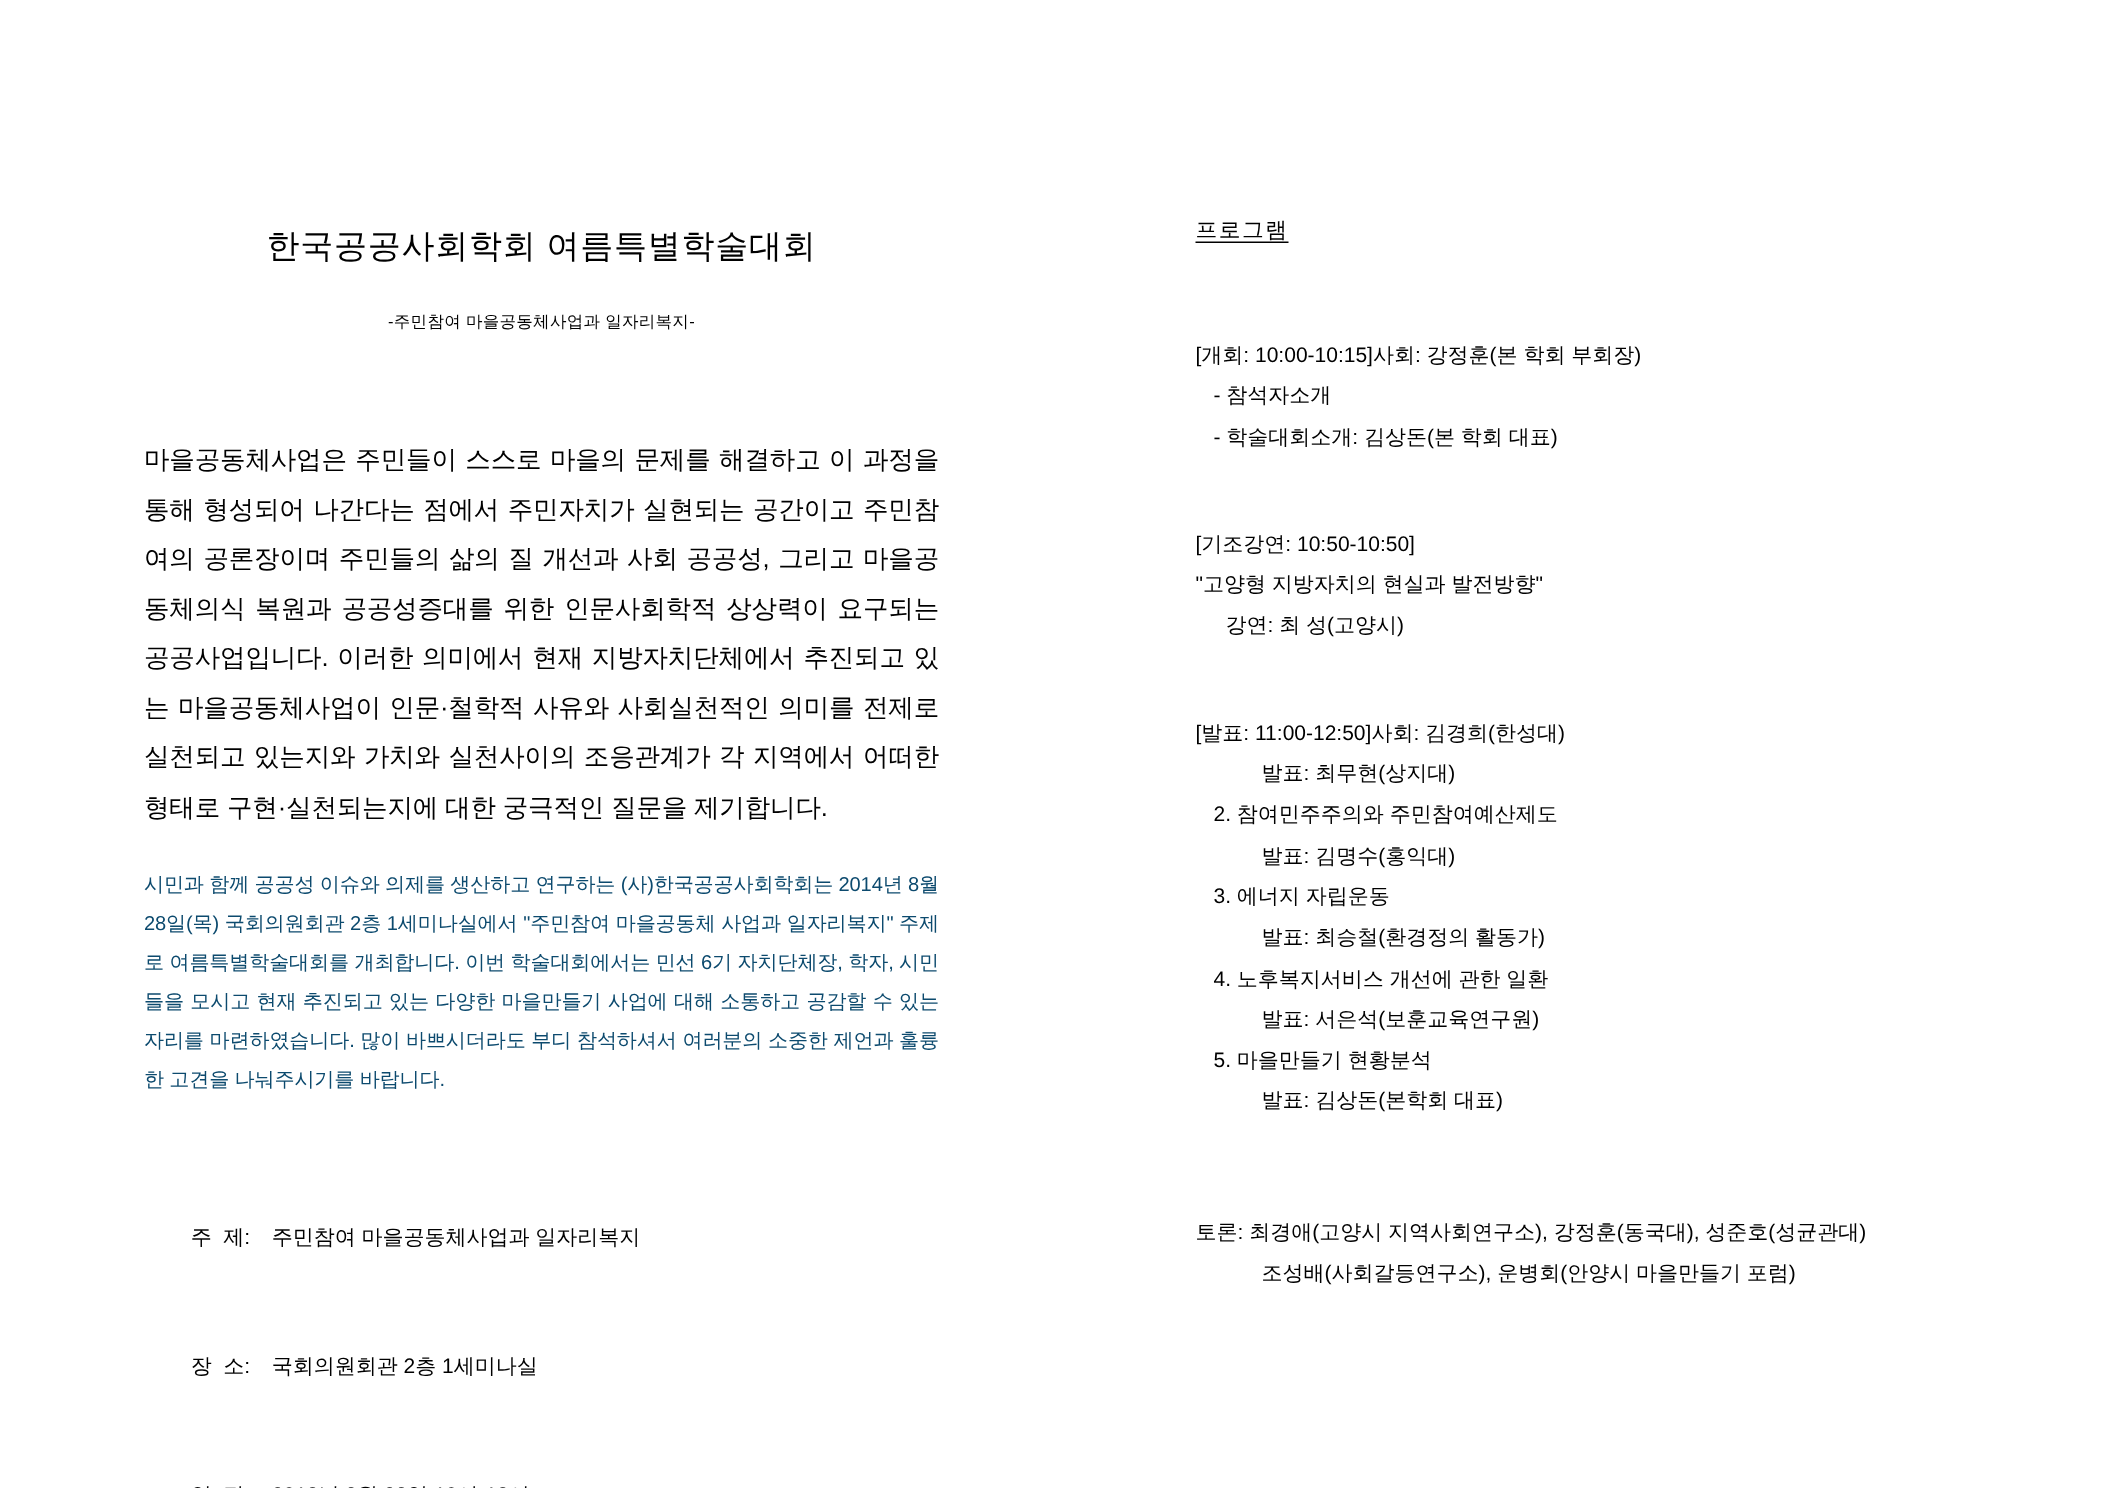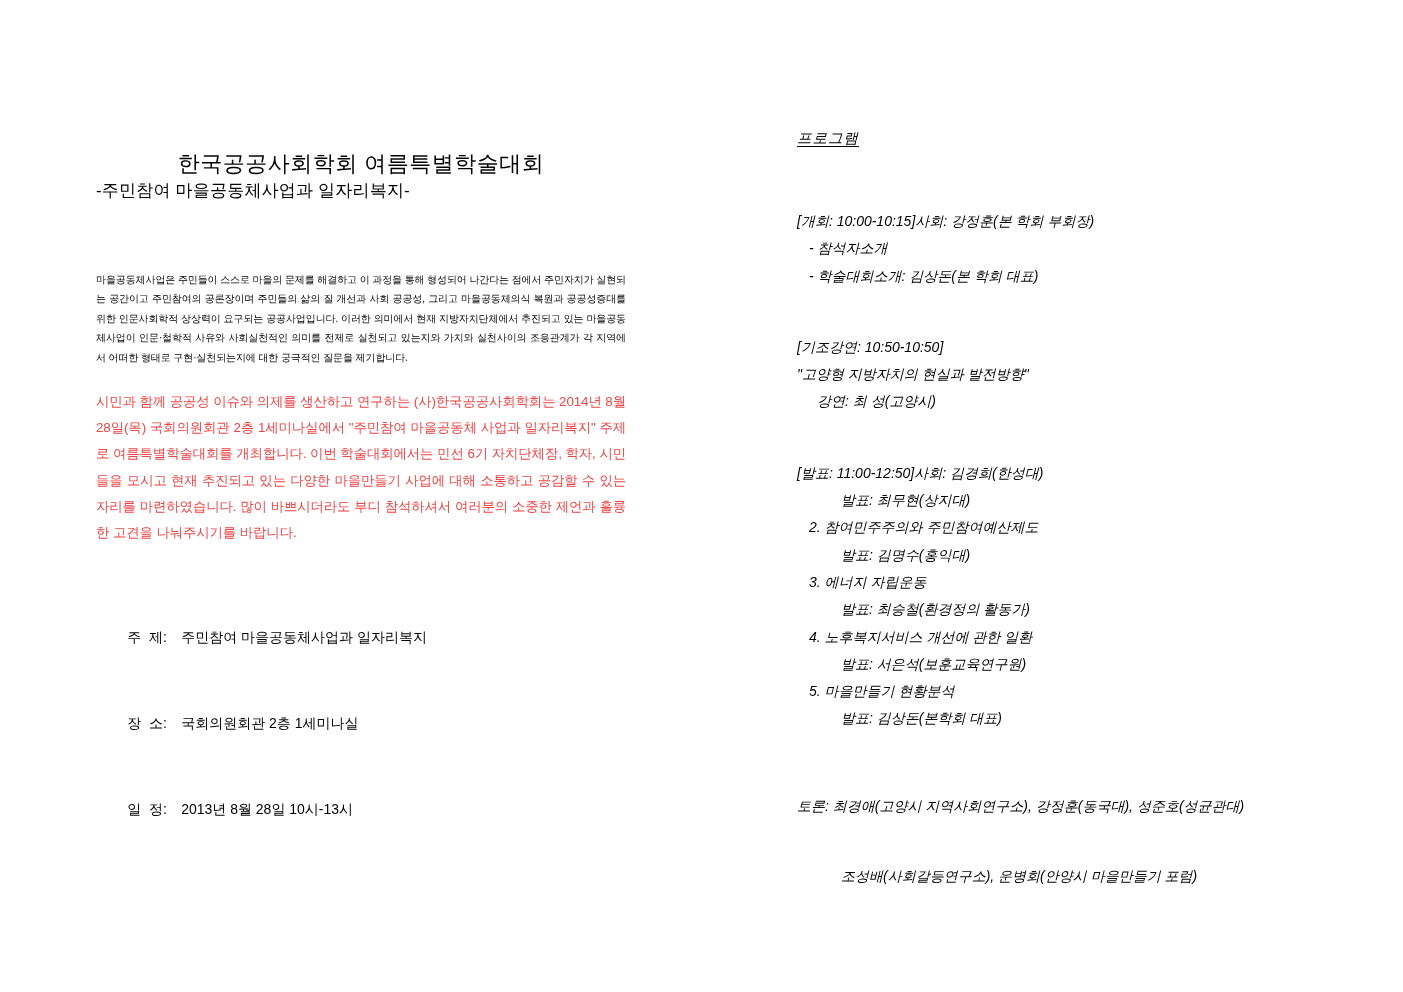--- a/index.html
+++ b/index.html
@@ -30,60 +30,60 @@
   }
   .main-title {
     font-size: 22px;
     letter-spacing: 0.5px;
     text-align: center;
     margin: 0 0 0 0;
     font-weight: normal;
     line-height: 1.3;
   }
   .subtitle {
-    font-size: 17px;
-    text-align: left;
+    font-size: 11px;
+    text-align: center;
+    margin-top: 28px;
     letter-spacing: 0.2px;
   }
   .intro-para {
     margin-top: 68px;
-    font-size: 10px;
+    font-size: 17px;
     line-height: 1.95;
     text-align: justify;
     letter-spacing: -0.1px;
   }
   .second-para {
     margin-top: 22px;
     font-size: 13.4px;
     line-height: 1.95;
     text-align: justify;
-    color: #ef4444;
+    color: #0c4a6e;
     letter-spacing: -0.1px;
   }
   .info-block {
     margin-top: 48px;
     font-size: 14px;
     line-height: 2.05;
   }
   .info-row {
     white-space: pre;
   }
   .info-label {
     display: inline-block;
     width: 54px;
   }
 
   
   .right-col {
     position: absolute;
     left: 797px;
-    top: 129px;
+    top: 144px;
     width: 520px;
     font-size: 14px;
-    font-style: italic;
   }
   .program-heading {
     font-size: 14.5px;
     text-decoration: underline;
     text-underline-offset: 3px;
     letter-spacing: 1px;
     margin-bottom: 0;
   }
   .sec {
     margin-top: 0;
@@ -114,21 +114,20 @@
   .num-sub {
     line-height: 1.95;
     padding-left: 44px;
   }
   .panel-line1 {
     line-height: 1.95;
   }
   .panel-line2 {
     line-height: 1.95;
     padding-left: 44px;
-    margin-top: 43px;
   }
 </style>
 </head>
 <body>
 
 <div class="page">
 
   <div class="left-col">
     <h1 class="main-title">한국공공사회학회 여름특별학술대회</h1>
     <div class="subtitle">-주민참여 마을공동체사업과 일자리복지-</div>

